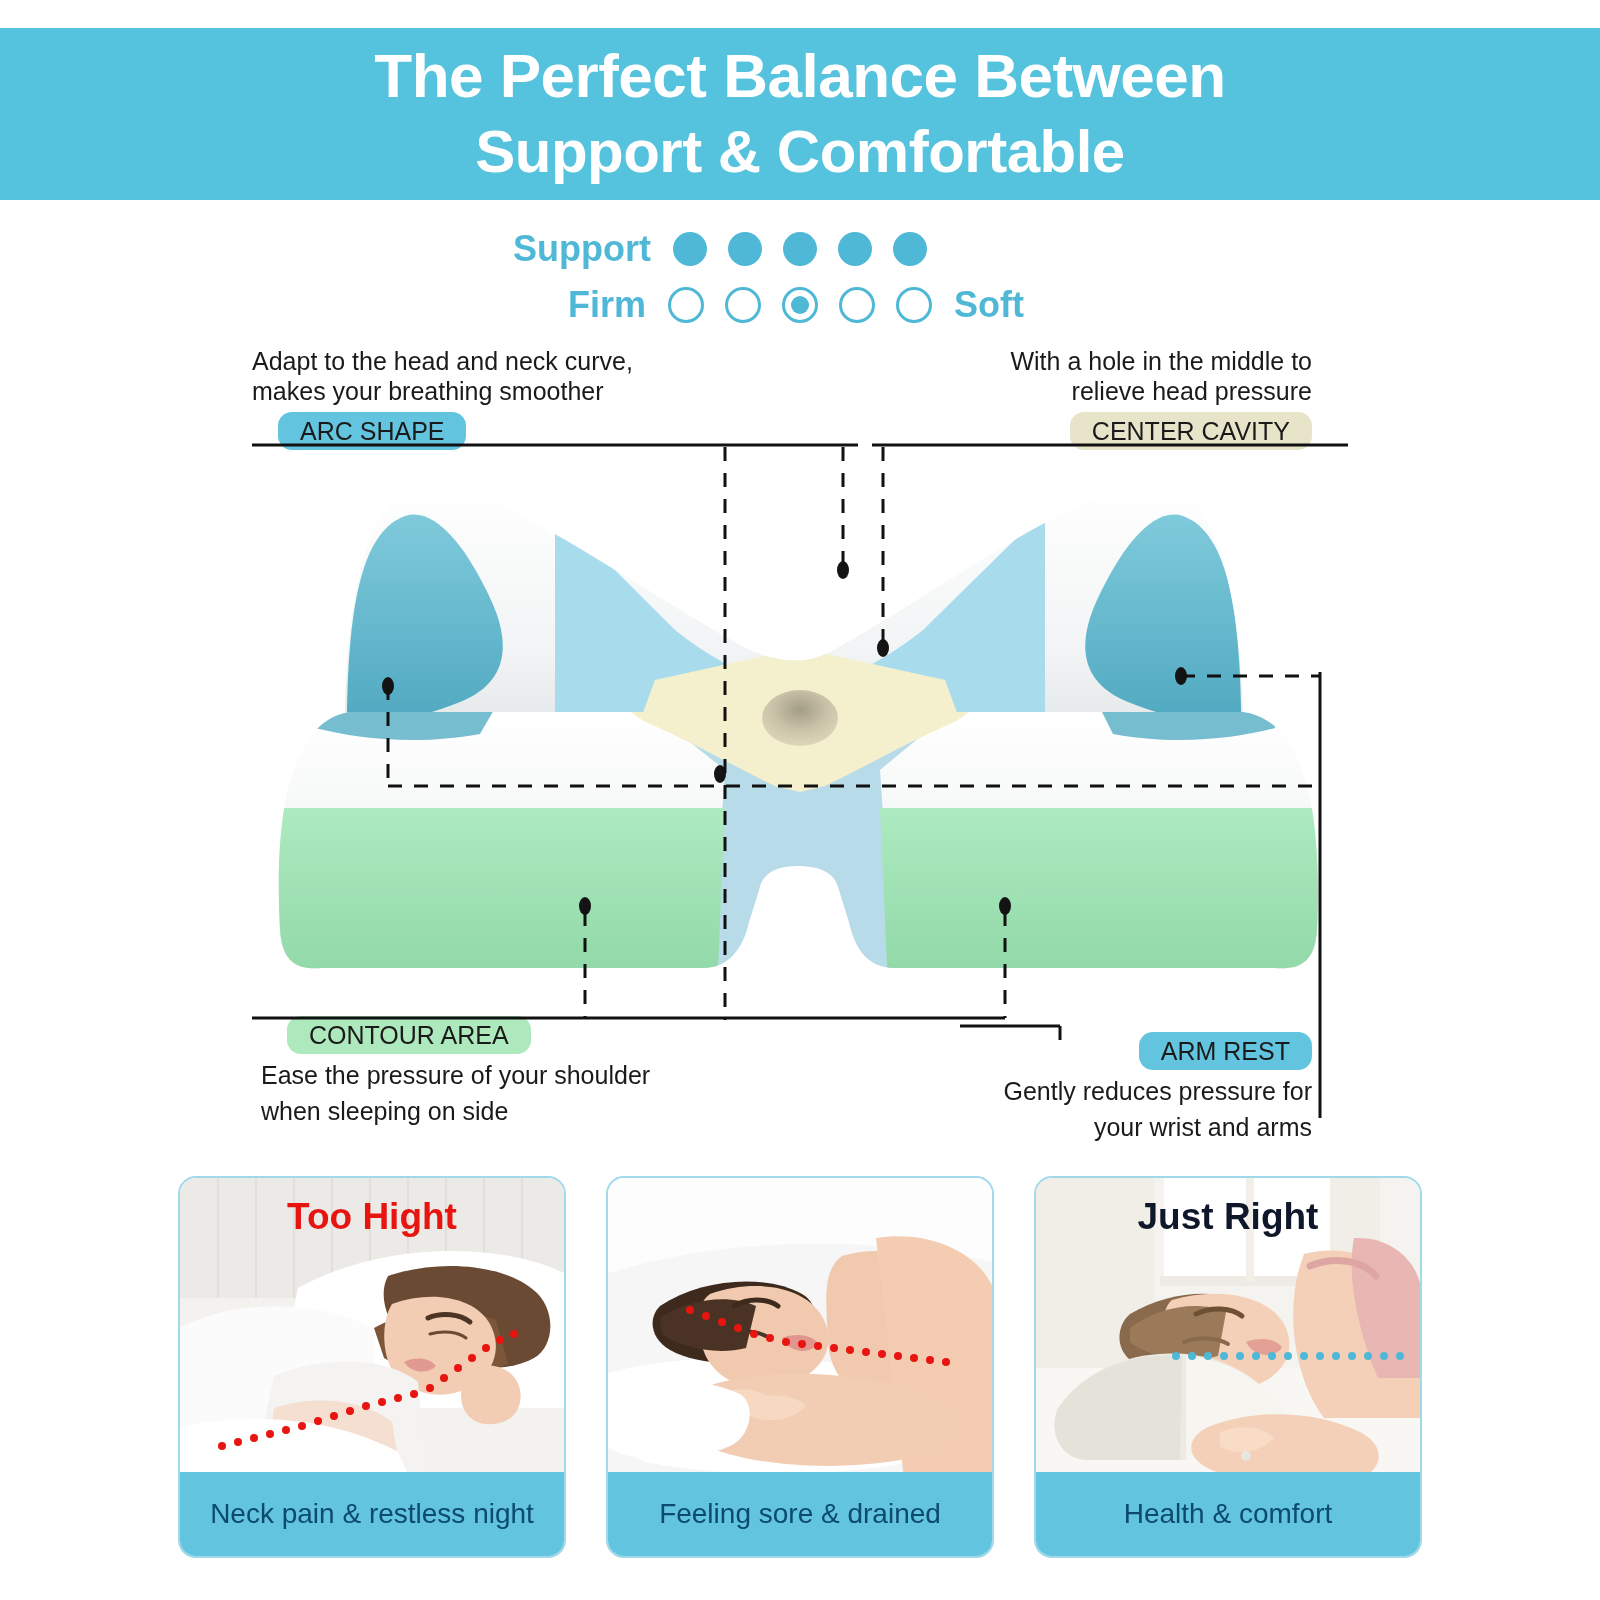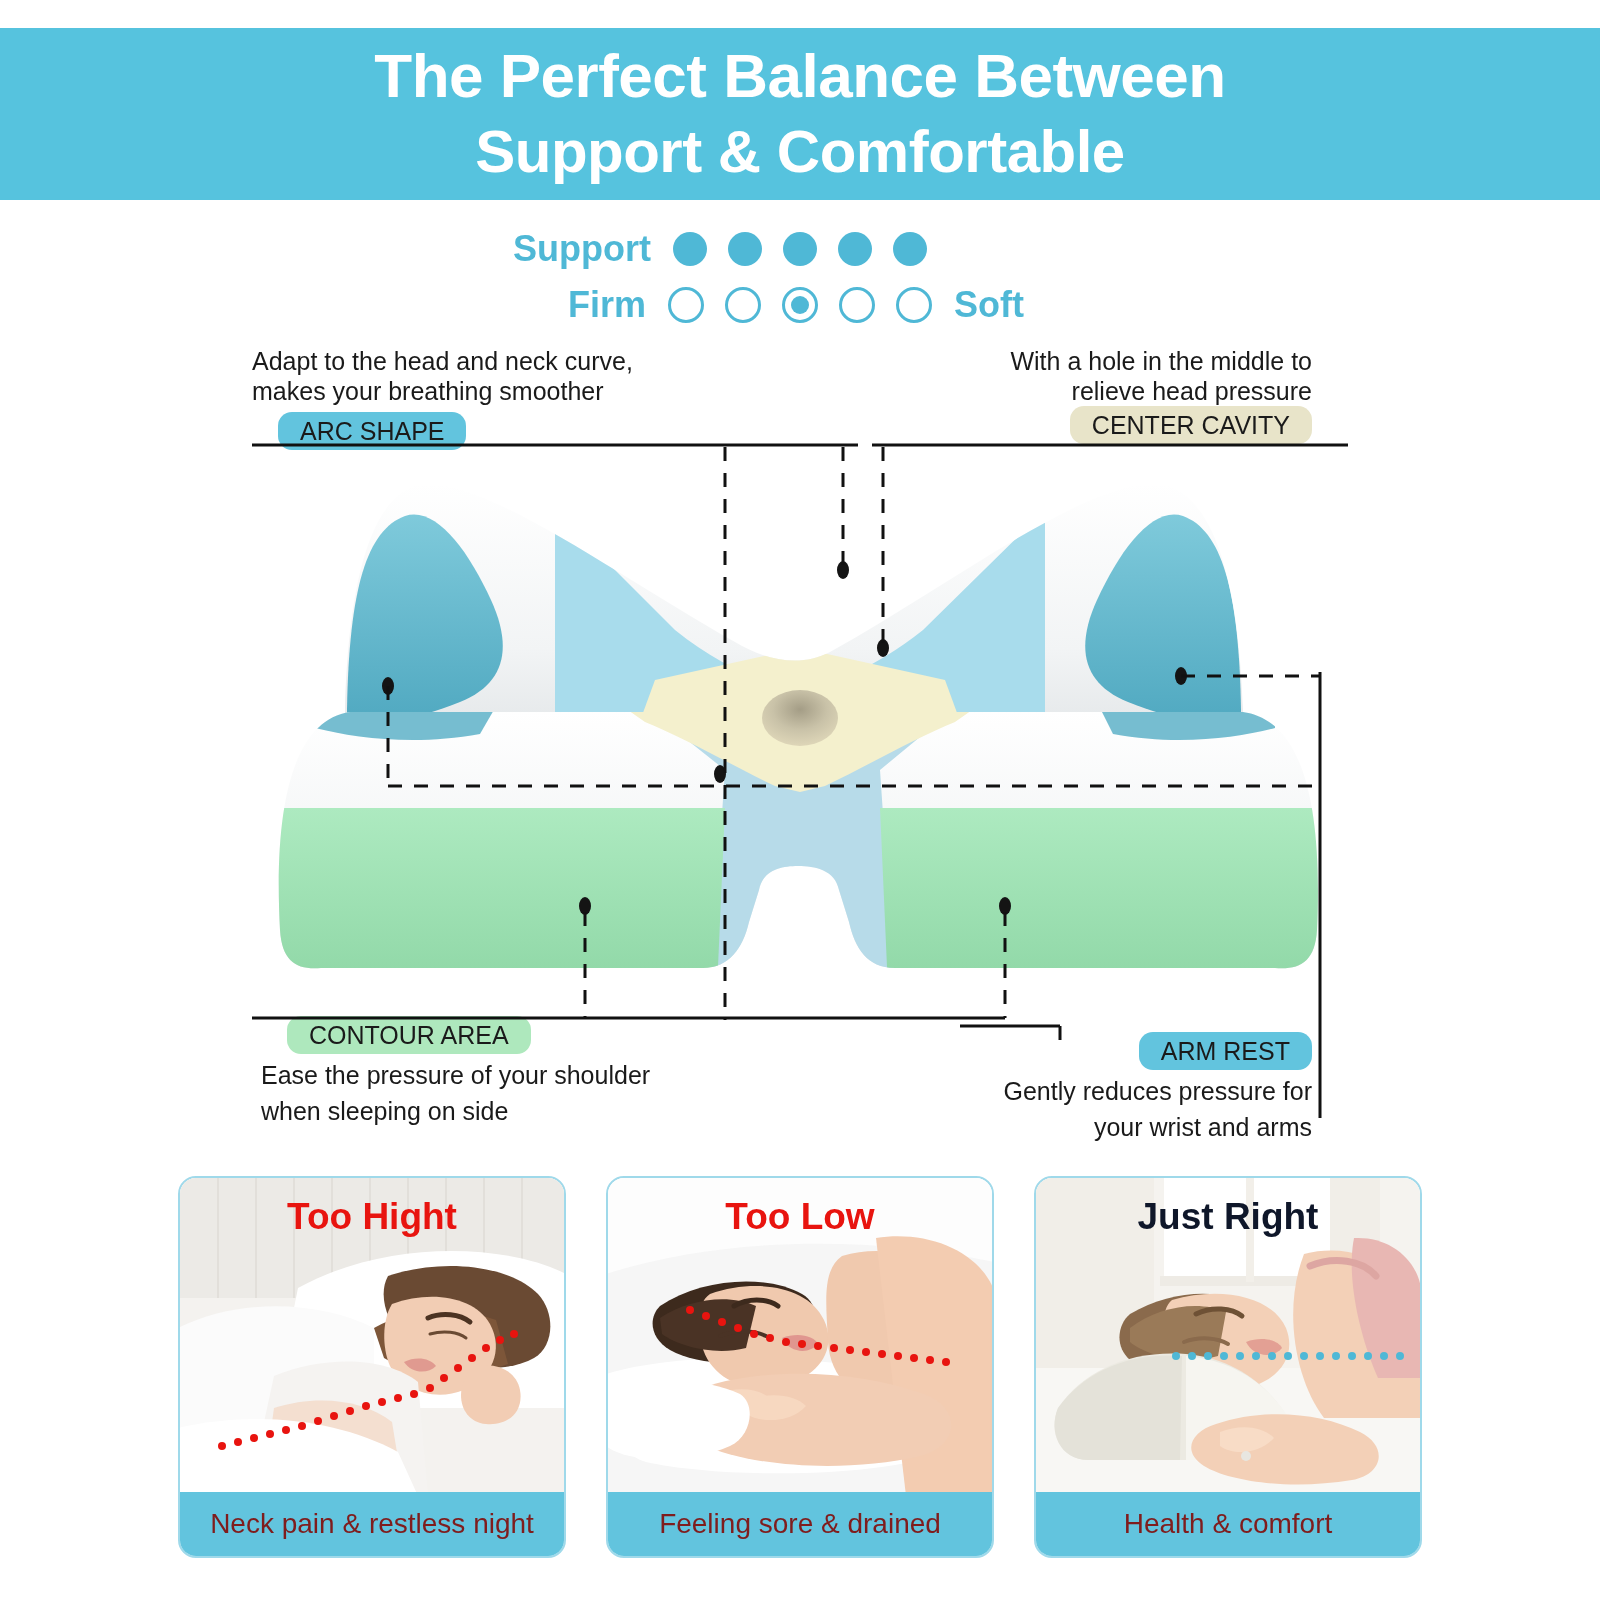--- a/index.html
+++ b/index.html
@@ -62,21 +62,21 @@
     color: #1a1a1a; padding: 2px 22px; white-space: nowrap; border-radius: 14px;
   }
   .tag.blue  { background: #62c4de; }
   .tag.cream { background: #e8e4c9; }
   .tag.green { background: #aee8bd; }
 
   .co-arc    { left: 252px; top: 346px; text-align: left; }
   .co-arc .tagwrap { margin-top: 6px; padding-left: 26px; }
 
   .co-cavity { right: 288px; top: 346px; text-align: right; }
-  .co-cavity .tagwrap { }
+  .co-cavity .tagwrap { margin-top: 6px; }
 
   .co-contour { left: 261px; top: 1016px; text-align: left; }
   .co-contour .tagwrap { padding-left: 26px; }
   .co-contour .desc { margin-top: 6px; }
 
   .co-armrest { right: 288px; top: 1032px; text-align: right; }
   .co-armrest .desc { margin-top: 6px; }
 
   
   #connectors { position: absolute; left: 0; top: 0; width: 1600px; height: 1600px; pointer-events: none; }
@@ -96,22 +96,22 @@
   .card-photo { position: absolute; left: 0; top: 0; width: 100%; height: 318px; overflow: hidden; }
   .card-photo svg { display:block; width: 100%; height: 100%; }
   .card-title {
     position: absolute; left: 0; top: 18px; width: 100%;
     text-align: center; font-size: 37px; font-weight: bold;
     z-index: 3; white-space: nowrap;
   }
   .card-title.bad  { color: #e8140f; }
   .card-title.good { color: #0f172a; }
   .card-caption {
-    position: absolute; left: 0; bottom: 0; width: 100%; height: 64px;
-    background: #62c4de; color: #7f1d1d;
+    position: absolute; left: 0; bottom: 0; width: 100%; height: 84px;
+    background: #62c4de; color: #0c4a6e;
     font-size: 28px; display: flex; align-items: center; justify-content: center;
     white-space: nowrap;
   }
 </style>
 </head>
 <body>
 
 <div id="page">
 
   <div class="header-band">
@@ -412,21 +412,20 @@
             <circle cx="244" cy="172" r="4"></circle>
               <circle cx="260" cy="174" r="4"></circle>
             <circle cx="276" cy="176" r="4"></circle>
               <circle cx="292" cy="178" r="4"></circle>
             <circle cx="308" cy="180" r="4"></circle>
               <circle cx="324" cy="182" r="4"></circle>
             <circle cx="340" cy="184" r="4"></circle>
           </g>
         </svg>
       </div>
-      <div class="card-title bad">Too Low</div>
       <div class="card-caption">Feeling sore &amp; drained</div>
     </div>
 
     <div class="card">
       <div class="card-photo">
         <svg viewBox="0 0 388 318" preserveAspectRatio="xMidYMid slice">
           <rect x="0" y="0" width="388" height="318" fill="#f5f3ef"></rect>
 
           <rect x="130" y="0" width="170" height="104" fill="#ffffff"></rect>
           <rect x="126" y="98" width="180" height="10" fill="#eeebe5"></rect>

